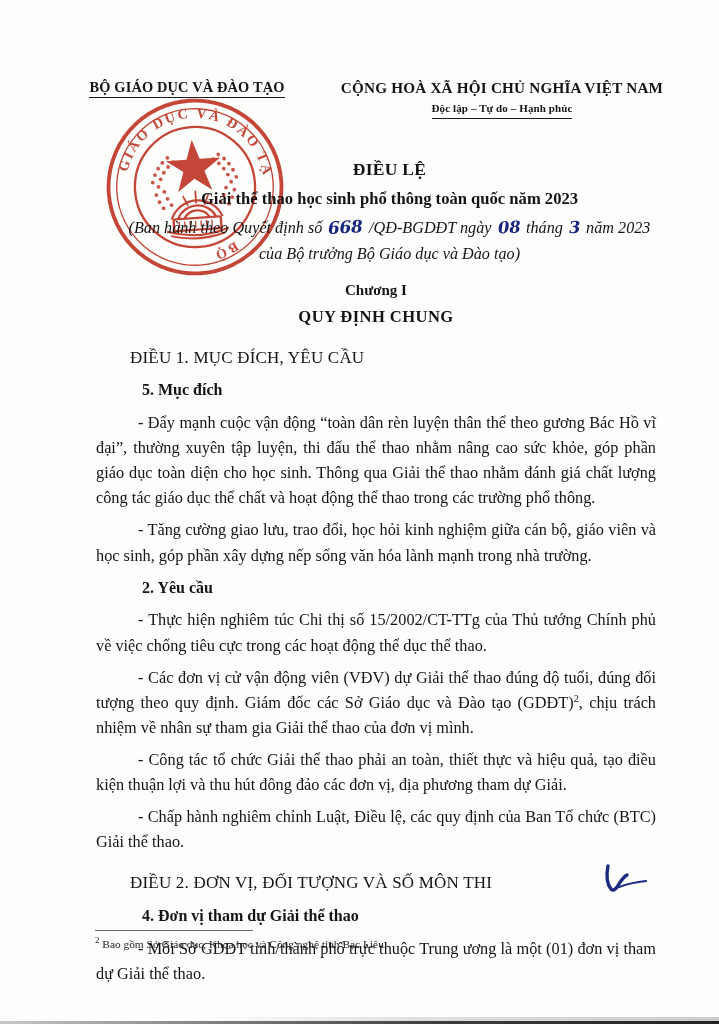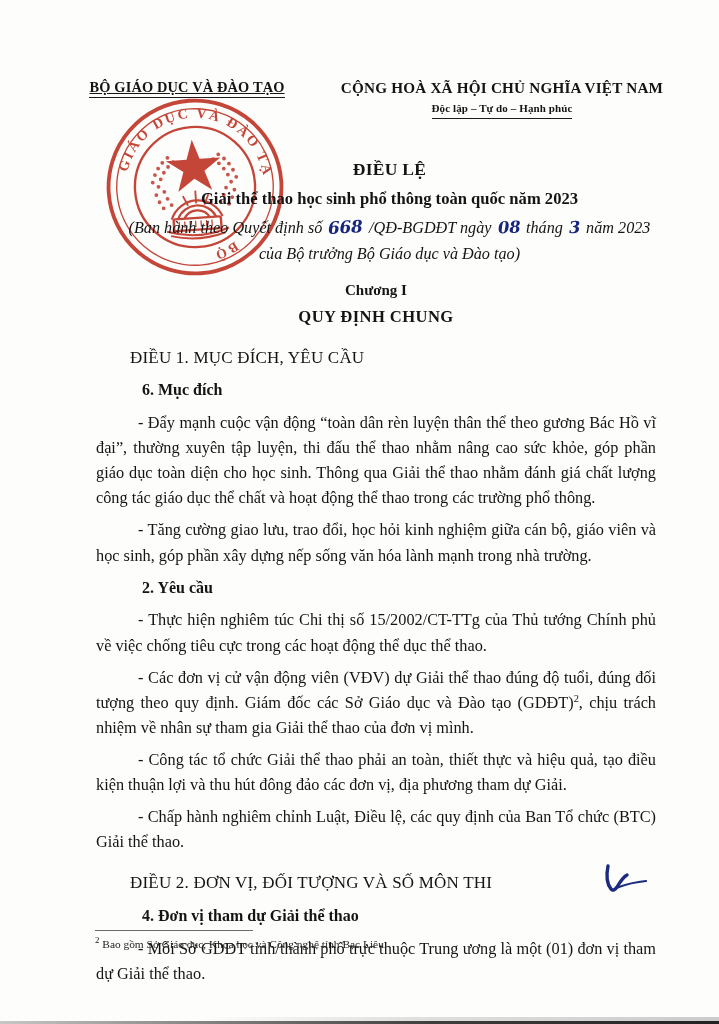--- a/index.html
+++ b/index.html
@@ -60,21 +60,20 @@
   }
   .org-name {
     font-size: 14.4px;
     font-weight: bold;
     letter-spacing: 0.15px;
     white-space: nowrap;
     display: inline-block;
     border-bottom: 1.3px solid #1a1a1a;
     padding-bottom: 1px;
     line-height: 1.25;
-    text-decoration: underline;
   }
   .nation-block {
     position: absolute;
     left: 308px;
     top: 0;
     width: 388px;
     text-align: center;
   }
   .nation-title {
     font-size: 15.2px;
@@ -343,21 +342,21 @@
     <div class="doc-ref-2">của Bộ trưởng Bộ Giáo dục và Đào tạo)</div>
   </div>
 
   <div class="body">
 
     <div class="center-head chapter-label">Chương I</div>
     <div class="center-head chapter-title">QUY ĐỊNH CHUNG</div>
 
     <div class="article-head">ĐIỀU 1.  MỤC ĐÍCH, YÊU CẦU</div>
 
-    <div class="section-head">6. Mục đích</div>
+    <div class="section-head">5. Mục đích</div>
     <p class="para">- Đẩy mạnh cuộc vận động “toàn dân rèn luyện thân thể theo gương Bác Hồ vĩ đại”, thường xuyên tập luyện, thi đấu thể thao nhằm nâng cao sức khỏe, góp phần giáo dục toàn diện cho học sinh. Thông qua Giải thể thao nhằm đánh giá chất lượng công tác giáo dục thể chất và hoạt động thể thao trong các trường phổ thông.</p>
     <p class="para">- Tăng cường giao lưu, trao đổi, học hỏi kinh nghiệm giữa cán bộ, giáo viên và học sinh, góp phần xây dựng nếp sống văn hóa lành mạnh trong nhà trường.</p>
 
     <div class="section-head">2. Yêu cầu</div>
     <p class="para">- Thực hiện nghiêm túc Chi thị số 15/2002/CT-TTg của Thủ tướng Chính phủ về việc chống tiêu cực trong các hoạt động thể dục thể thao.</p>
 
     <p class="para"><span>- Các đơn vị cử vận động viên (VĐV) dự Giải thể thao đúng độ tuổi, đúng đối tượng theo quy định. Giám đốc các Sở Giáo dục và Đào tạo (GDĐT)</span><sup>2</sup><span>, chịu trách nhiệm về nhân sự tham gia Giải thể thao của đơn vị mình.</span></p>
 
     <p class="para">- Công tác tổ chức Giải thể thao phải an toàn, thiết thực và hiệu quả, tạo điều kiện thuận lợi và thu hút đông đảo các đơn vị, địa phương tham dự Giải.</p>
     <p class="para">- Chấp hành nghiêm chỉnh Luật, Điều lệ, các quy định của Ban Tổ chức (BTC) Giải thể thao.</p>

